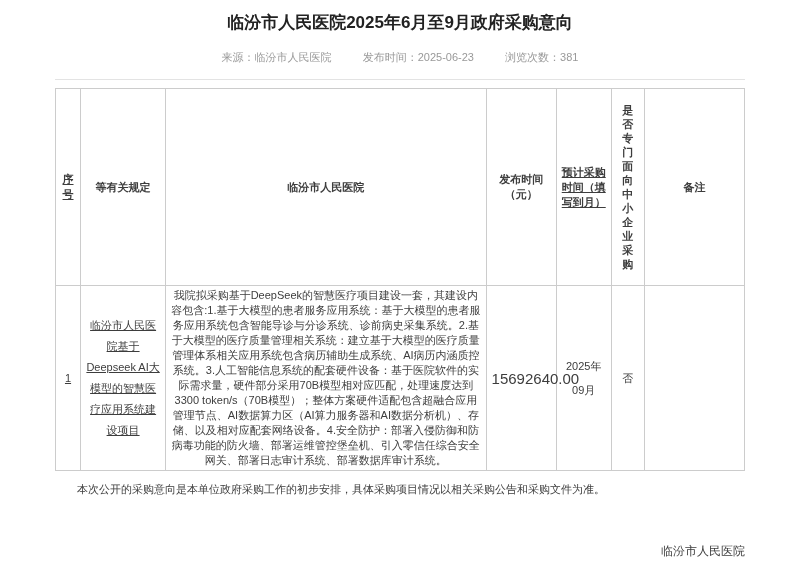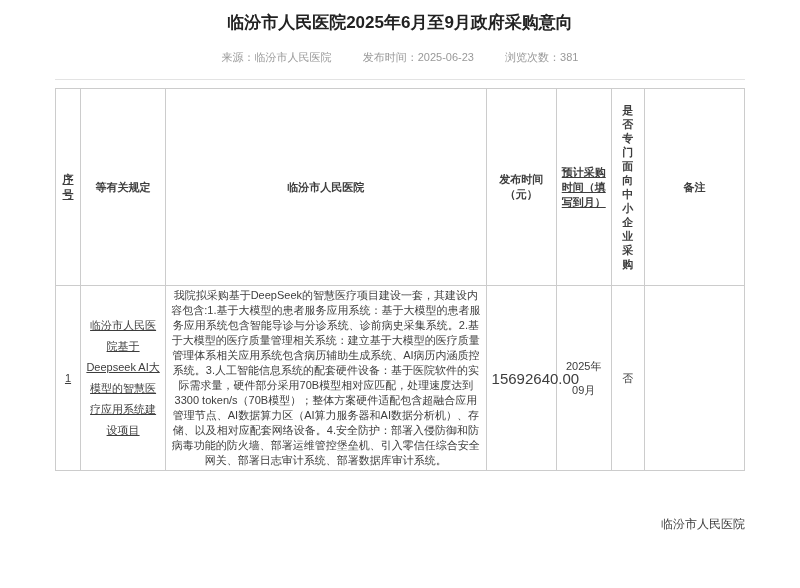--- a/index.html
+++ b/index.html
@@ -156,16 +156,17 @@
         <td class="cell-name">临汾市人民医院基于Deepseek AI大模型的智慧医疗应用系统建设项目</td>
         <td class="cell-overview">我院拟采购基于DeepSeek的智慧医疗项目建设一套，其建设内容包含:1.基于大模型的患者服务应用系统：基于大模型的患者服务应用系统包含智能导诊与分诊系统、诊前病史采集系统。2.基于大模型的医疗质量管理相关系统：建立基于大模型的医疗质量管理体系相关应用系统包含病历辅助生成系统、AI病历内涵质控系统。3.人工智能信息系统的配套硬件设备：基于医院软件的实际需求量，硬件部分采用70B模型相对应匹配，处理速度达到3300 token/s（70B模型）；整体方案硬件适配包含超融合应用管理节点、AI数据算力区（AI算力服务器和AI数据分析机）、存储、以及相对应配套网络设备。4.安全防护：部署入侵防御和防病毒功能的防火墙、部署运维管控堡垒机、引入零信任综合安全网关、部署日志审计系统、部署数据库审计系统。</td>
         <td class="cell-budget">15692640.00</td>
         <td class="cell-time">2025年09月</td>
         <td class="cell-sme">否</td>
         <td class="cell-remark"></td>
       </tr>
     </tbody>
   </table>
 
+  <p class="closing">本次公开的采购意向是本单位政府采购工作的初步安排，具体采购项目情况以相关采购公告和采购文件为准。</p>
 
   <div class="signature">临汾市人民医院</div>
 
 </div>
 
 </body></html>

